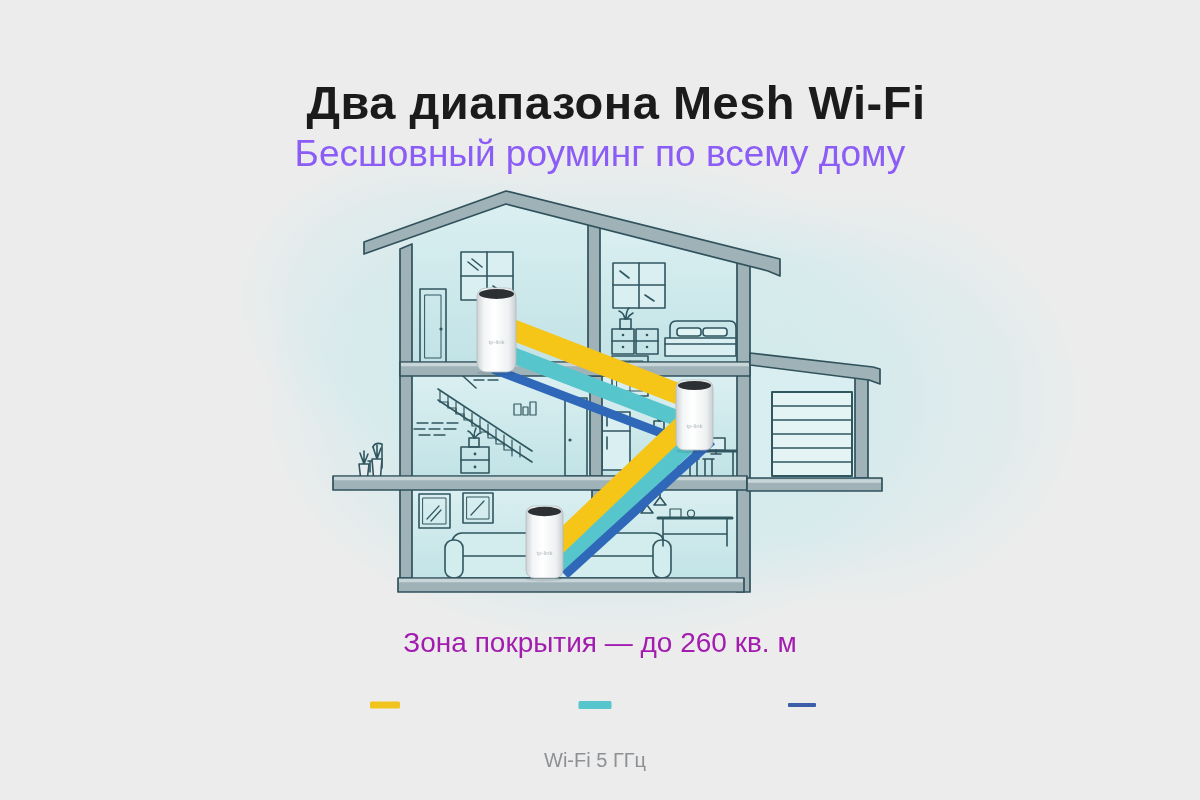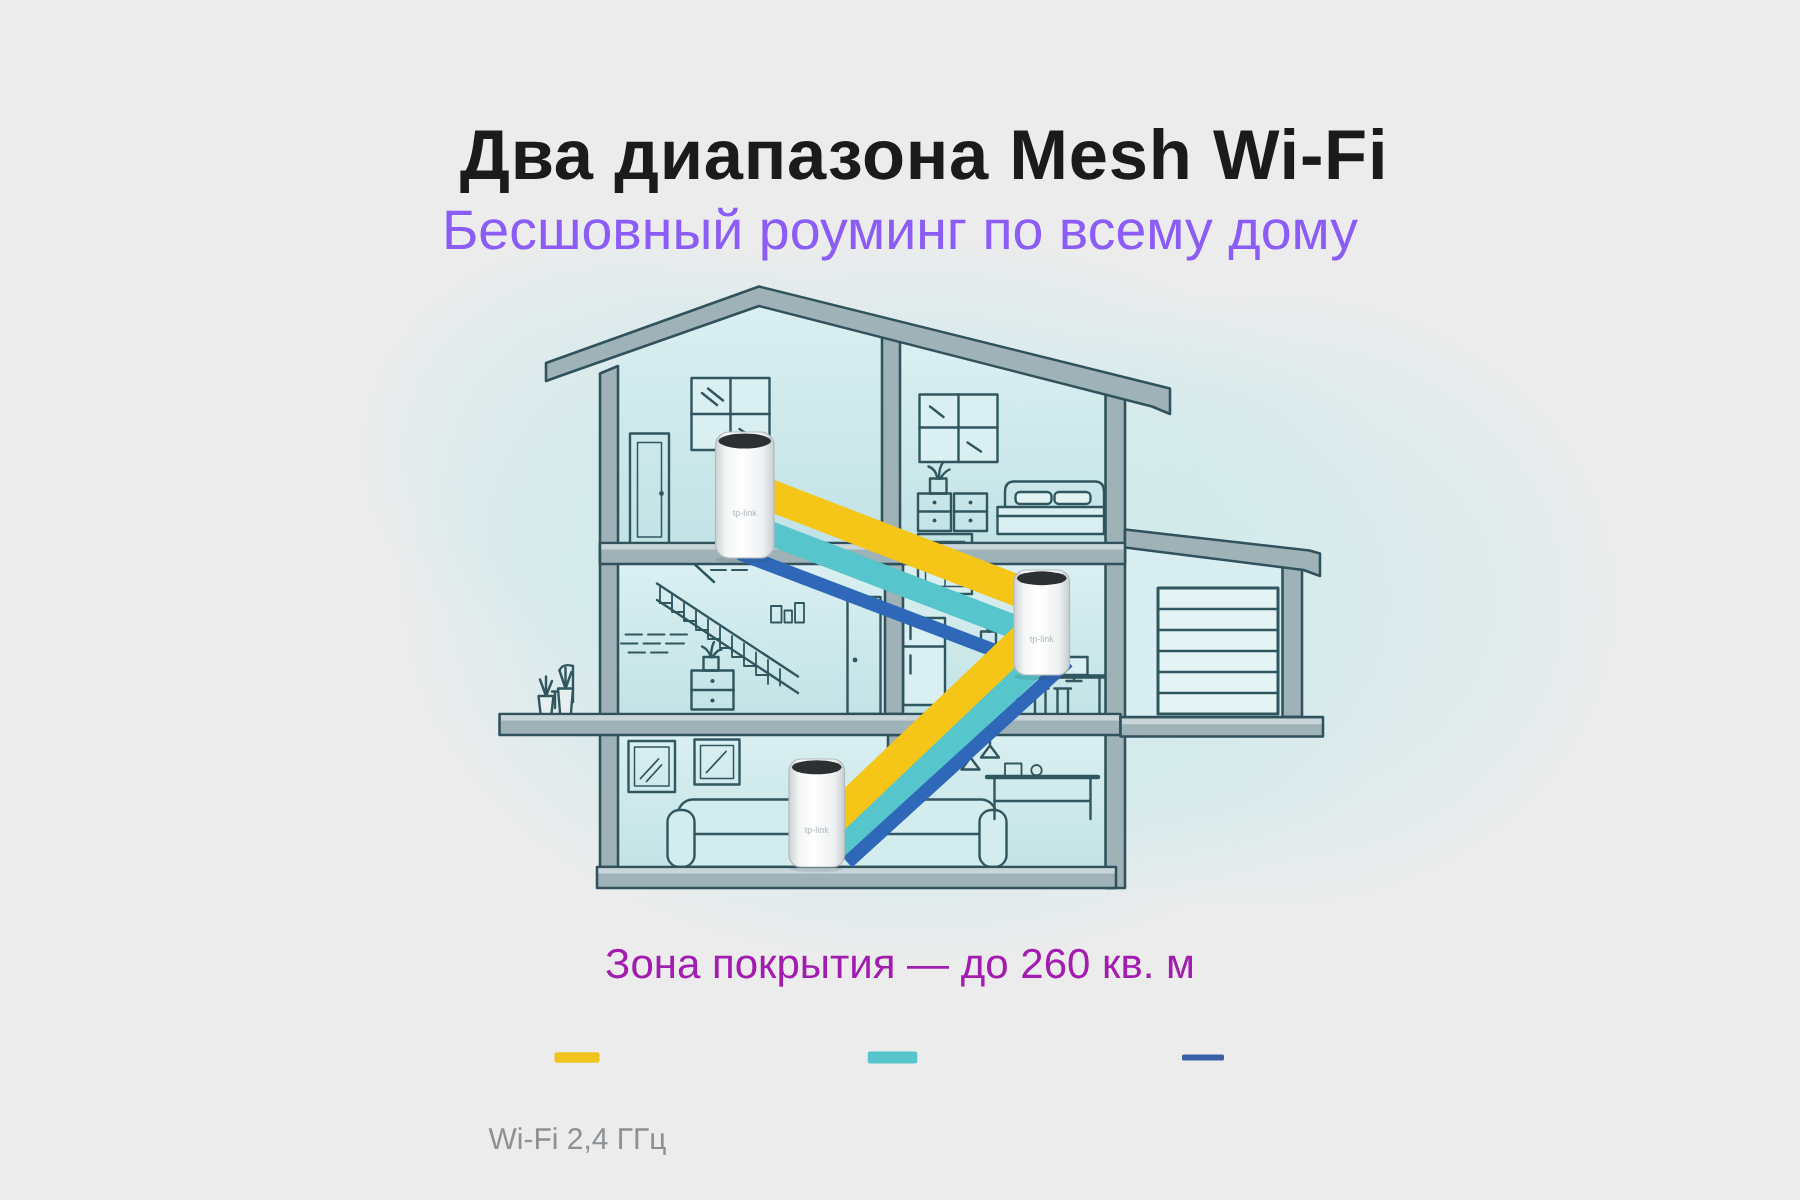--- a/index.html
+++ b/index.html
@@ -189,26 +189,26 @@
 
   <h1 class="title">Два диапазона Mesh Wi-Fi</h1>
   <h2 class="subtitle">Бесшовный роуминг по всему дому</h2>
 
   <div class="coverage">Зона покрытия — до 260 кв. м</div>
 
   <div class="legend-item" style="left:385px">
     <svg class="dash" width="36" height="10">
       <rect x="3" y="1.5" width="30" height="7" rx="1.5" fill="#f0c31d"></rect>
     </svg>
-    <div class="legend-label">Wi-Fi 2,4 ГГц</div>
   </div>
   <div class="legend-item" style="left:595px">
     <svg class="dash" width="36" height="10">
       <rect x="1.5" y="1" width="33" height="8" rx="1.5" fill="#57c5cc"></rect>
     </svg>
+    <div class="legend-label">Wi-Fi 5 ГГц</div>
   </div>
   <div class="legend-item" style="left:802px">
     <svg class="dash" width="36" height="10">
       <rect x="4" y="3" width="28" height="4" rx="1" fill="#3a5fa8"></rect>
     </svg>
   </div>
 
 </div>
 
 </body></html>

